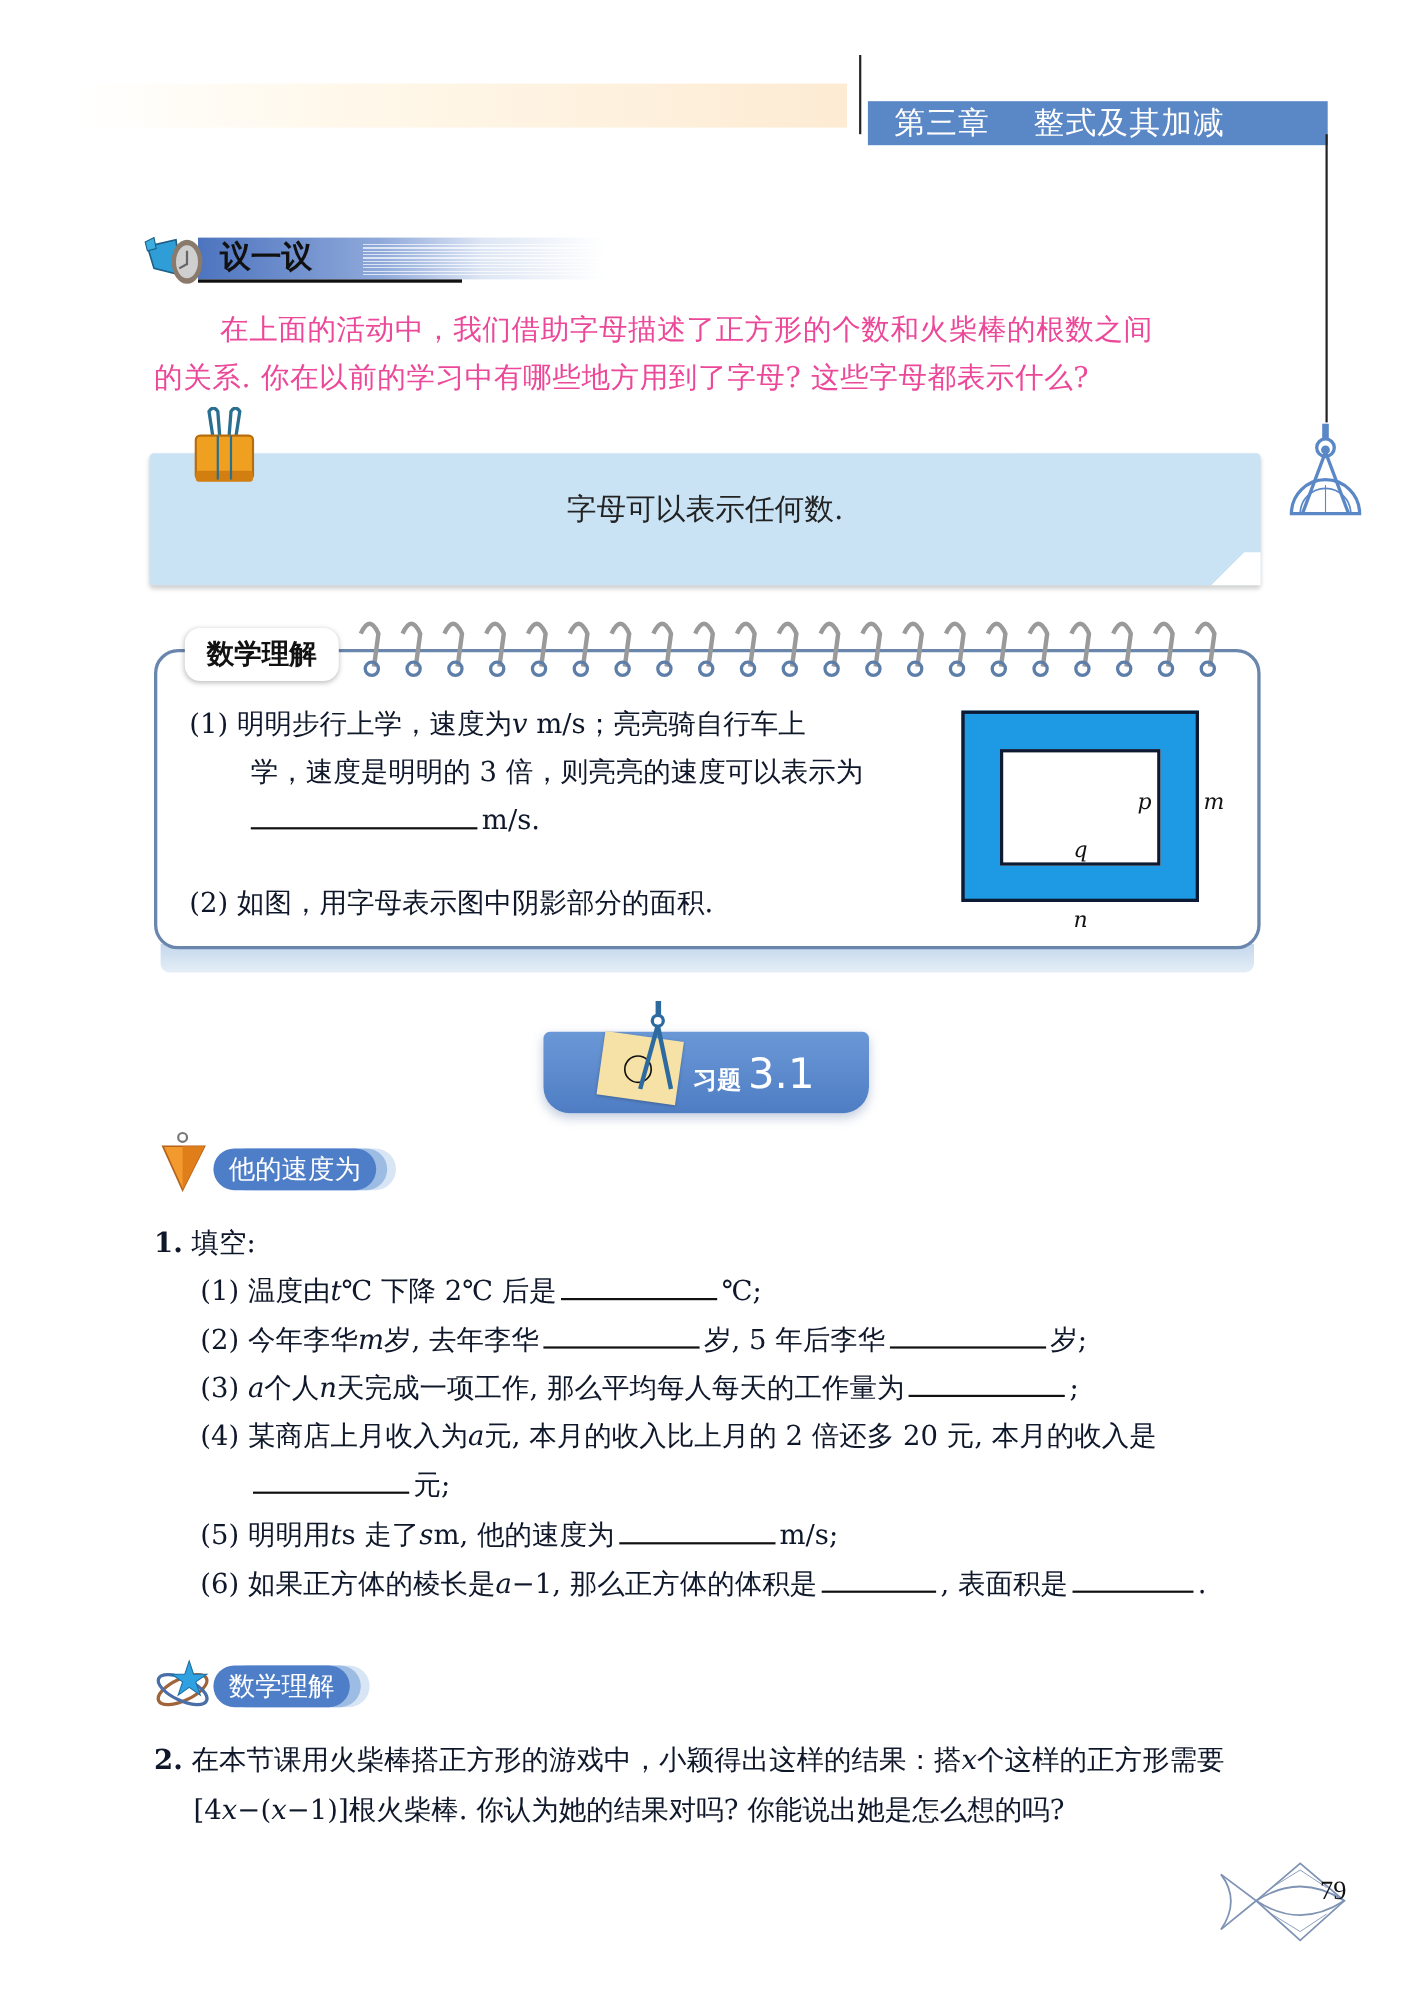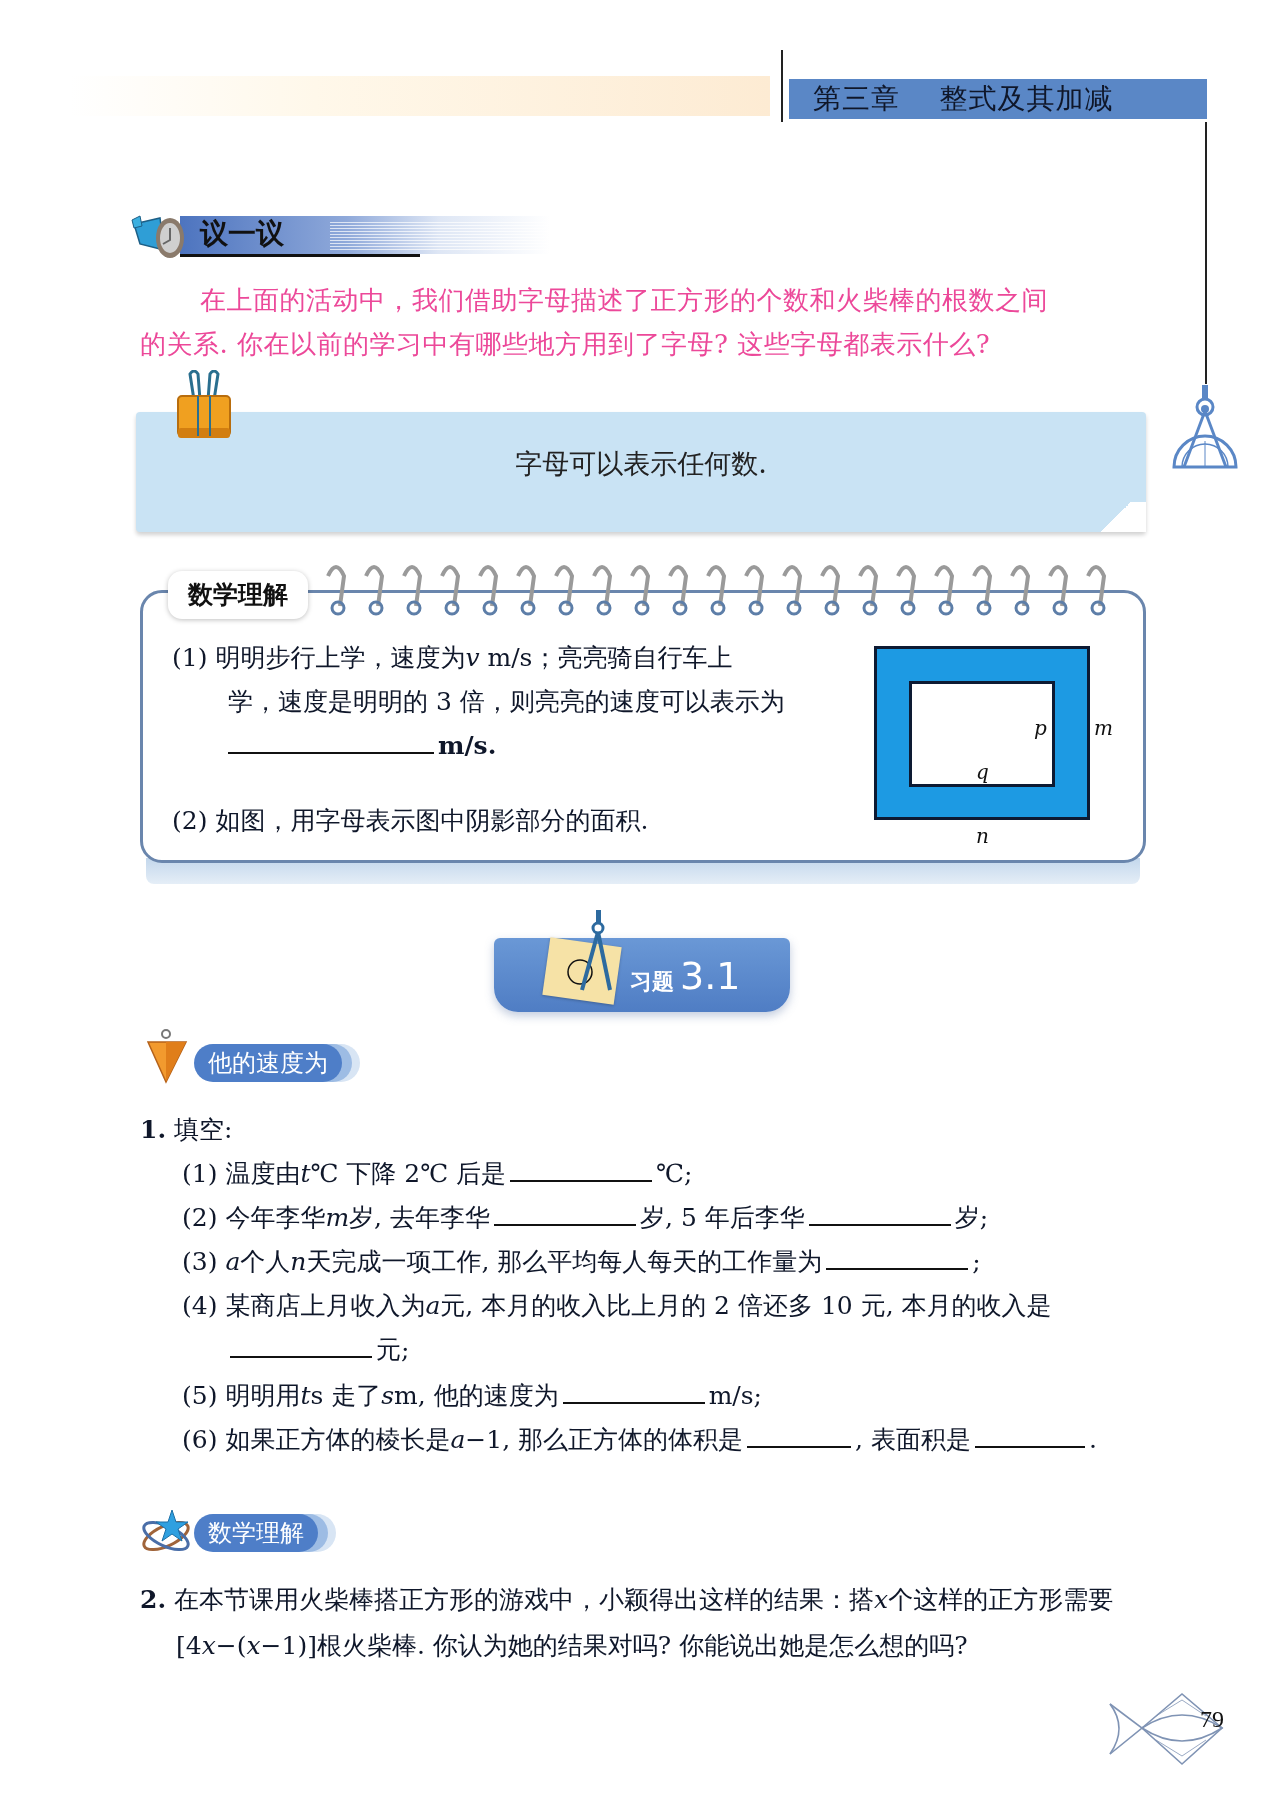--- a/index.html
+++ b/index.html
@@ -4,22 +4,22 @@
 <style>
   * { box-sizing: border-box; margin: 0; padding: 0; }
   html, body { width: 1280px; height: 1814px; background: #ffffff; }
   body { position: relative; overflow: hidden; font-family: "DejaVu Serif", "Liberation Serif", serif; color: #1a1a1a; }
   .abs { position: absolute; }
 
   
   .hdr-fade { left: 70px; top: 76px; width: 700px; height: 40px;
     background: linear-gradient(90deg, rgba(255,255,255,1) 0%, #fff8ea 35%, #fdebd3 100%); }
   .hdr-vline { left: 781px; top: 50px; width: 2px; height: 72px; background: #222; }
-  .hdr-bar { left: 789px; top: 79px; width: 418px; height: 40px; background: #5a87c6;
-    color: #0f172a; font-family: "DejaVu Sans", "Liberation Sans", sans-serif; font-size: 28px;
+  .hdr-bar { left: 789px; top: 92px; width: 418px; height: 40px; background: #5a87c6;
+    color: #ffffff; font-family: "DejaVu Sans", "Liberation Sans", sans-serif; font-size: 28px;
     line-height: 40px; padding-left: 24px; letter-spacing: 1px; white-space: pre; }
   .right-vline { left: 1205px; top: 122px; width: 2px; height: 262px; background: #222; }
 
   
   .discuss-icon { left: 130px; top: 210px; width: 60px; height: 52px; }
   .discuss-band { left: 180px; top: 216px; width: 370px; height: 38px;
     background: linear-gradient(90deg, #4d74bf 0%, #8fa9da 45%, rgba(200,214,238,0.6) 70%, rgba(255,255,255,0) 100%); }
   .discuss-band::after { content:""; position:absolute; left: 150px; top: 4px; width: 220px; height: 30px;
     background: repeating-linear-gradient(0deg, rgba(255,255,255,0.7) 0 1px, rgba(255,255,255,0) 1px 3px); }
   .discuss-underline { left: 180px; top: 254px; width: 240px; height: 3px; background: #111; }
@@ -165,21 +165,21 @@
       <circle cx="776" cy="48" r="6" stroke="#5d7ea8" stroke-width="3"></circle>
     </g>
 </svg>
 <div class="abs nb-tag">数学理解</div>
 
 <div class="abs q-line" style="left:172px; top:636px;">
   <span>(1)</span>
   <span>明明步行上学，速度为</span><i class="v">v</i><span> m/s；亮亮骑自行车上</span>
 </div>
 <div class="abs q-line" style="left:228px; top:680px;">学，速度是明明的 3 倍，则亮亮的速度可以表示为</div>
-<div class="abs q-line" style="left:228px; top:724px;font-weight:bold;">
+<div class="abs q-line" style="left:228px; top:724px;">
   <span class="blank" style="width:206px; margin-left:0;"></span><span>m/s.</span>
 </div>
 <div class="abs q-line" style="left:172px; top:770px;margin-top:29px;">
   <span>(2)</span>
   <span>如图，用字母表示图中阴影部分的面积.</span>
 </div>
 
 <div class="abs fig">
   <div class="abs fig-inner"></div>
 </div>
@@ -223,21 +223,21 @@
   <span>今年李华</span><i class="v">m</i><span>岁, 去年李华</span><span class="blank" style="width:142px;"></span><span>岁, 5 年后李华</span><span class="blank" style="width:142px;"></span><span>岁;</span>
 </div>
 
 <div class="abs q-line" style="left:182px; top:1240px;">
   <span>(3)</span>
   <i class="v">a</i><span>个人</span><i class="v">n</i><span>天完成一项工作, 那么平均每人每天的工作量为</span><span class="blank" style="width:142px;"></span><span>;</span>
 </div>
 
 <div class="abs q-line" style="left:182px; top:1284px;">
   <span>(4)</span>
-  <span>某商店上月收入为</span><i class="v">a</i><span>元, 本月的收入比上月的 2 倍还多 10 元, 本月的收入是</span>
+  <span>某商店上月收入为</span><i class="v">a</i><span>元, 本月的收入比上月的 2 倍还多 20 元, 本月的收入是</span>
 </div>
 <div class="abs q-line" style="left:230px; top:1328px;">
   <span class="blank" style="width:142px; margin-left:0;"></span><span>元;</span>
 </div>
 
 <div class="abs q-line" style="left:182px; top:1374px;">
   <span>(5)</span>
   <span>明明用</span><i class="v">t</i><span>s 走了</span><i class="v">s</i><span>m, 他的速度为</span><span class="blank" style="width:142px;"></span><span>m/s;</span>
 </div>
 

